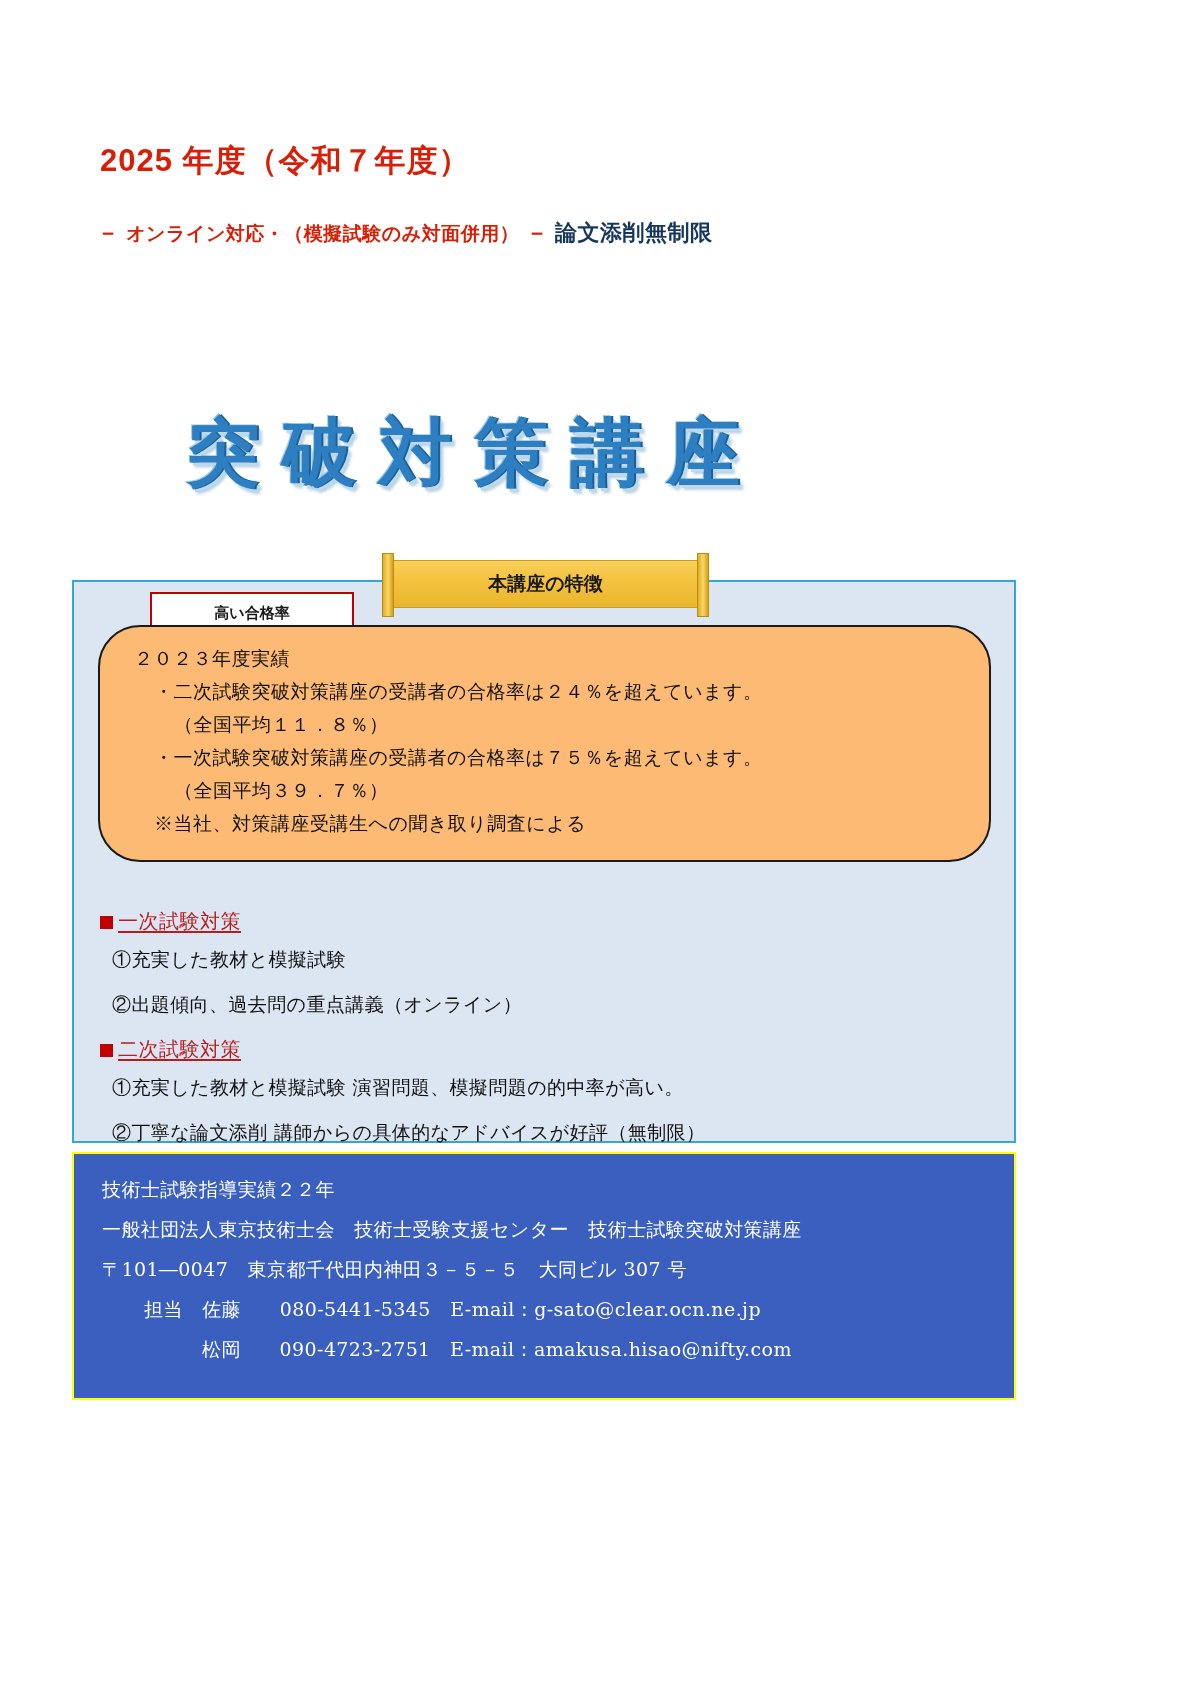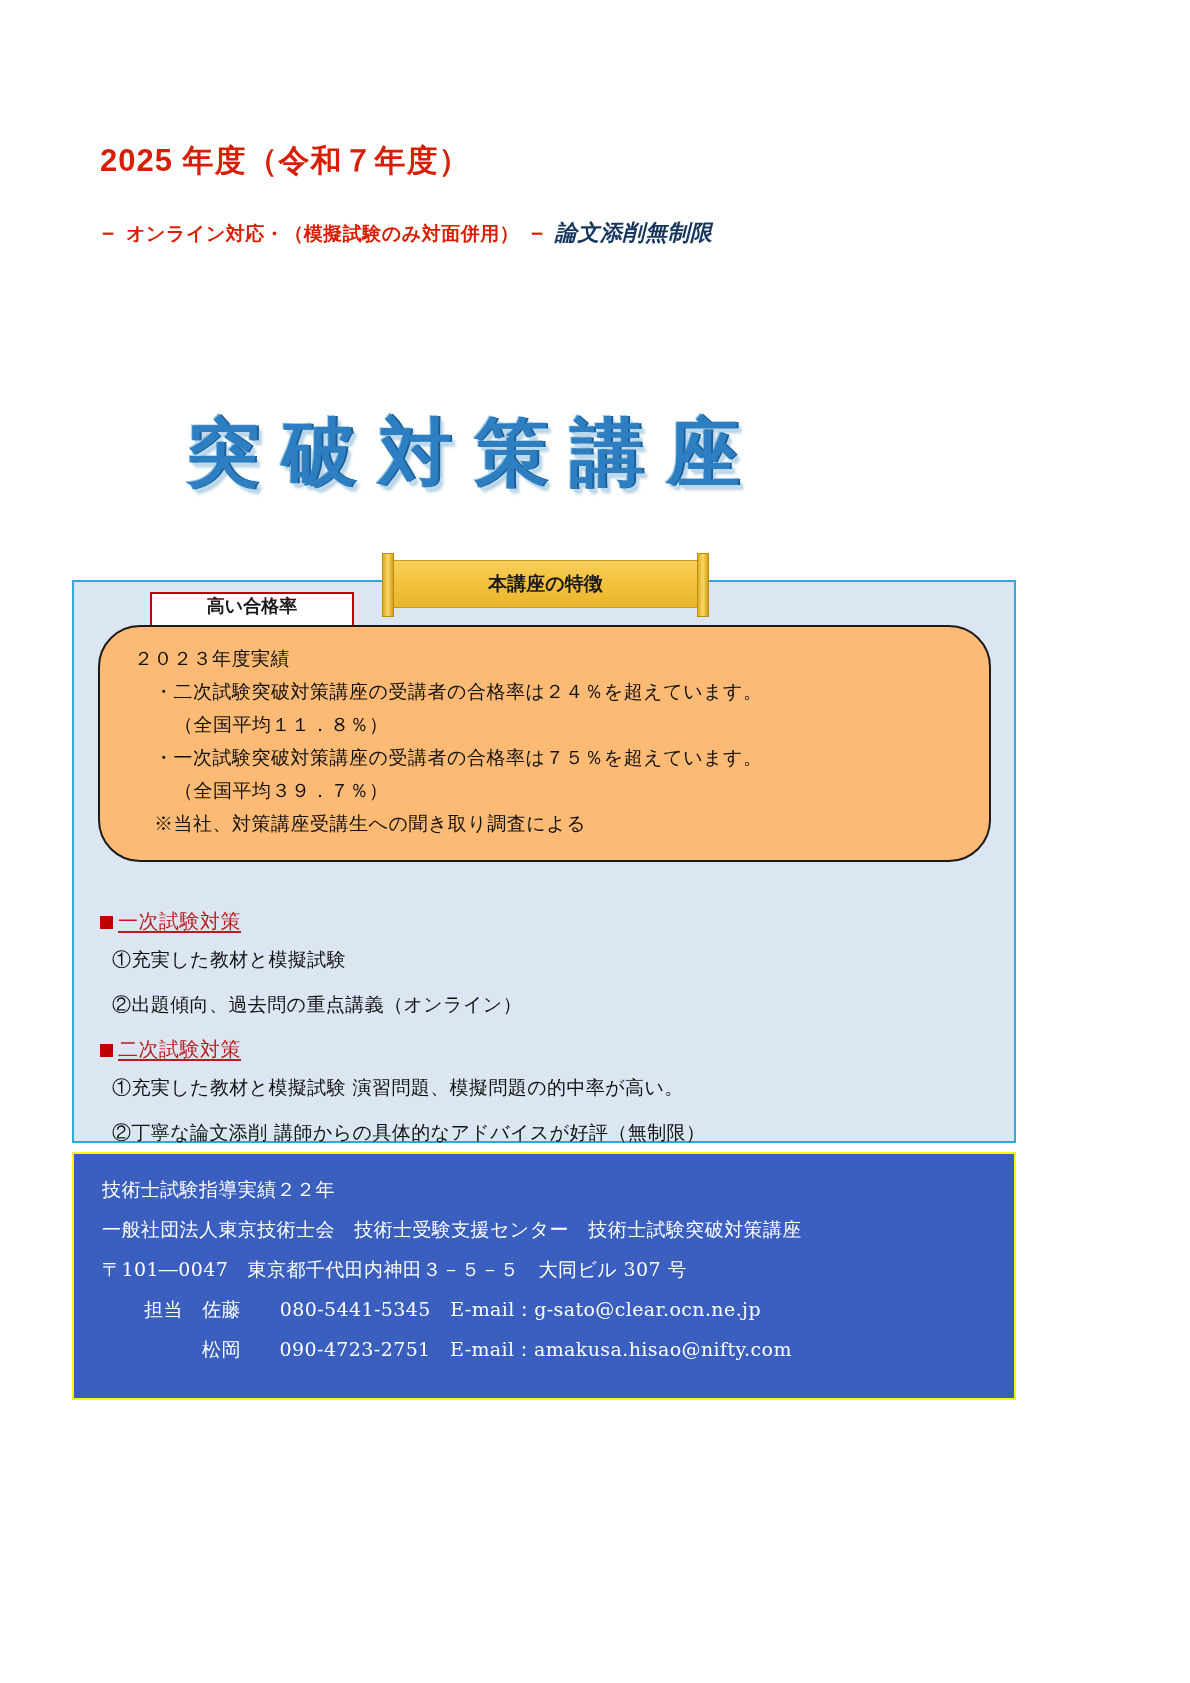--- a/index.html
+++ b/index.html
@@ -37,21 +37,21 @@
     position: absolute;
     left: 97px;
     top: 218px;
     font-family: "Liberation Sans", sans-serif;
     font-weight: bold;
     font-size: 22px;
     letter-spacing: 0.5px;
     white-space: nowrap;
   }
   .subtitle-line .red { color: #d81e05; }
-  .subtitle-line .navy { color: #17365d; font-style: italic; }
+  .subtitle-line .navy { color: #17365d; }
   .subtitle-line .small { font-size: 19px; }
 
   
   .big-title-1 {
     position: absolute;
     left: 0;
     top: 272px;
     width: 1190px;
     text-align: center;
     font-family: "DejaVu Serif", serif;
@@ -133,25 +133,25 @@
   .rate-label {
     position: absolute;
     left: 150px;
     top: 592px;
     width: 204px;
     height: 42px;
     background: #ffffff;
     border: 2px solid #c00000;
     box-sizing: border-box;
     display: flex;
-    align-items: flex-start;
+    align-items: center;
     justify-content: center;
     font-family: "DejaVu Serif", serif;
     font-weight: bold;
-    font-size: 18px;
+    font-size: 15px;
     color: #1a1a1a;
   }
 
   
   .green-box {
     position: absolute;
     left: 98px;
     top: 625px;
     width: 893px;
     height: 237px;

